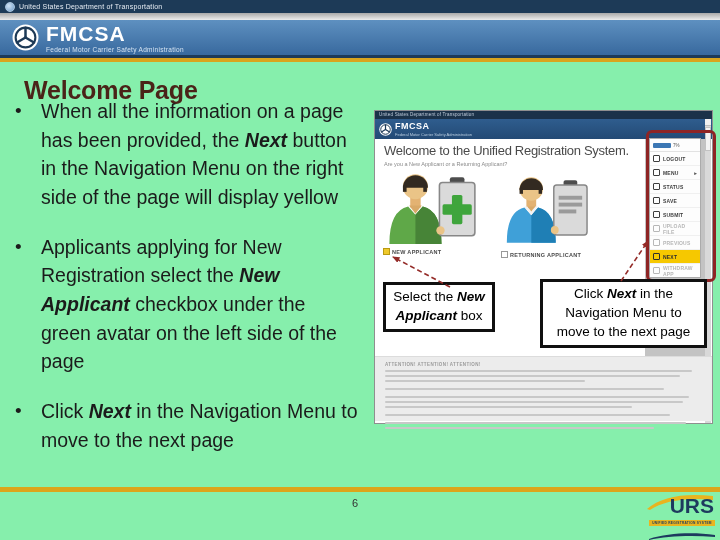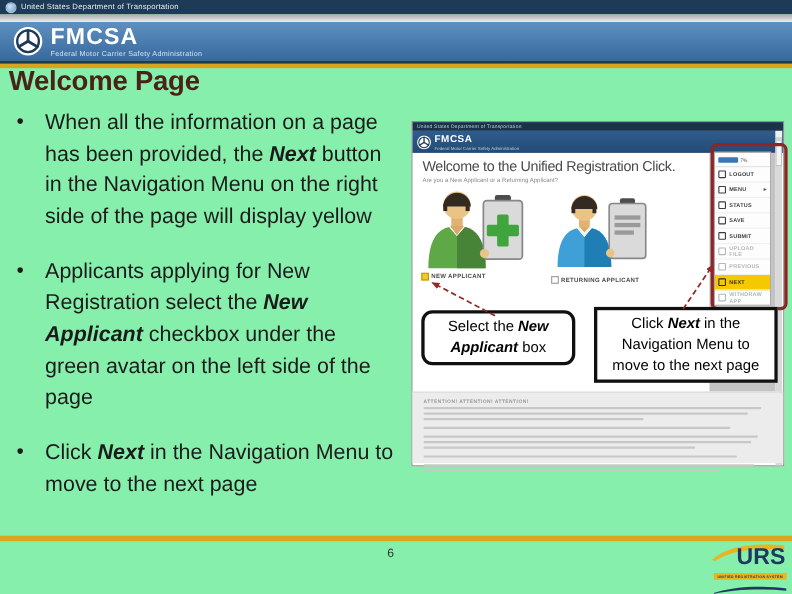--- a/index.html
+++ b/index.html
@@ -18,21 +18,21 @@
   
   .banner{position:absolute;left:0;top:20px;width:720px;height:35px;
           background:linear-gradient(#5E90C0,#38699E);display:flex;align-items:center;
           padding-left:12px;box-sizing:border-box;gap:7px;}
   .banner-agency{font-size:21px;font-weight:bold;color:#fff;letter-spacing:1px;line-height:1;}
   .banner-sub{font-size:6.5px;color:#D6E4F2;margin-top:2px;letter-spacing:.3px;}
   .navy-rule{position:absolute;left:0;top:55px;width:720px;height:3px;background:#1D3A57;}
   .gold-rule{position:absolute;left:0;top:58px;width:720px;height:4px;background:#D9A41D;}
 
   
-  .title{position:absolute;left:8px;top:60px;margin:0;font-size:25px;font-weight:bold;
+  .title{position:absolute;left:8px;top:60px;margin:16px;font-size:25px;font-weight:bold;
          color:#4A2318;letter-spacing:-.2px;}
   .bullets{position:absolute;left:10px;top:97px;width:352px;margin:0;padding:0;list-style:none;}
   .bullets li{display:flex;margin-bottom:21px;}
   .bullets li::before{content:"\2022";width:26px;flex:none;font-size:19px;color:#1b1b1b;
                       padding-left:5px;line-height:1.5;}
   .bullets p{margin:0;width:318px;font-size:19.5px;line-height:1.47;color:#1b1b1b;}
   .em{font-weight:bold;font-style:italic;}
 
   
   .shot{position:absolute;left:374px;top:110px;width:337px;height:312px;background:#fff;
@@ -89,21 +89,21 @@
   
   .attn{position:absolute;left:0;top:245px;width:100%;height:65px;background:#ECECEC;
         padding:5px 10px 0 10px;box-sizing:border-box;border-top:1px solid #DCDCDC;}
   .attn-h{font-size:4.5px;font-weight:bold;color:#9A9A9A;letter-spacing:.4px;margin-bottom:2px;}
   .fl{height:2px;background:#C8C8C8;margin-top:3px;border-radius:1px;}
   .gap{height:3px;}
 
   
   .callout{position:absolute;background:#fff;border:3px solid #101010;text-align:center;
            font-size:13.5px;line-height:1.4;padding:3px 4px;color:#000;z-index:7;box-sizing:border-box;}
-  .c1{left:383px;top:282px;width:140px;border-radius:10px;}
+  .c1{left:383px;top:282px;width:112px;}
   .c2{left:540px;top:279px;width:167px;}
   .arrows{position:absolute;left:0;top:0;z-index:8;pointer-events:none;}
   .dash{stroke:#942B28;stroke-width:1.6;stroke-dasharray:5 3;fill:none;}
 
   
   .gold-bottom{position:absolute;left:0;top:487px;width:720px;height:5px;background:#DCA51B;}
   .page-num{position:absolute;left:352px;top:497px;font-size:11px;color:#333;}
   .urs{position:absolute;right:5px;top:490px;width:70px;}
   .urs-band{width:66px;margin-left:4px;background:#E9B41F;color:#1D3A5E;font-size:3.2px;
             font-weight:bold;text-align:center;letter-spacing:.3px;padding:1px 0;}
@@ -161,21 +161,21 @@
             <path d="M13,13 L4.8,17.8"></path>
             <path d="M13,13 L21.2,17.8"></path>
         </g>
       </svg>
       <div>
         <div class="shot-agency">FMCSA</div>
         <div class="shot-agency-sub">Federal Motor Carrier Safety Administration</div>
       </div>
     </div>
 
-    <div class="shot-title">Welcome to the Unified Registration Click.</div>
+    <div class="shot-title">Welcome to the Unified Registration System.</div>
     <div class="shot-q">Are you a New Applicant or a Returning Applicant?</div>
 
     <svg class="avatar av-new" viewBox="0 0 92 70">
       <path d="M8,70 Q8,38 26,34 L33,42 L40,34 Q58,38 58,70 Z" fill="#5FA848"></path>
       <path d="M33,70 V42 L40,34 Q58,38 58,70 Z" fill="#478437"></path>
       <rect x="28" y="24" width="10" height="11" fill="#E3B272"></rect>
       <path d="M27,33 L33,41 L39,33 Z" fill="#D9A968"></path>
       <circle cx="33" cy="15" r="12" fill="#EAC487"></circle>
       <path d="M21,16 a12,12 0 0 1 24,0 z" fill="#332A21"></path>
       <rect x="21" y="14" width="3.5" height="6" fill="#332A21"></rect>

